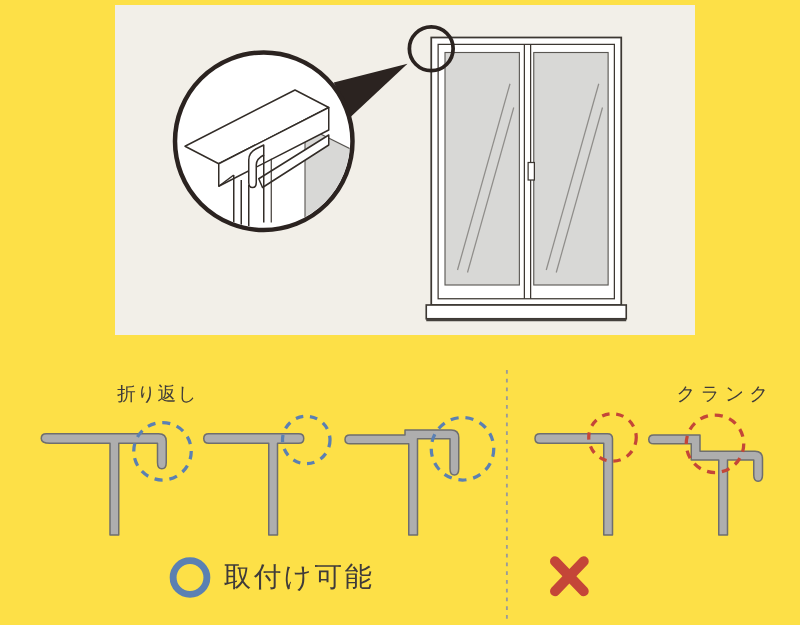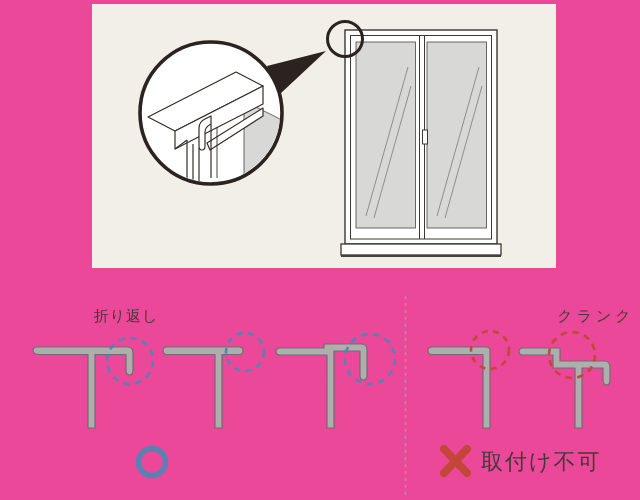--- a/index.html
+++ b/index.html
@@ -1,18 +1,18 @@
 <!DOCTYPE html>
 <html style="--panel-beige: #f2efe8; --line-dark: #2b2320; --glass-gray: #d8d8d6; --profile-gray: #aeaeae; --profile-outline: #6e6e6e; --ok-blue: #5b80b2; --ng-red: #c44638; --text: #3f3b3a; --divider-gray: #9a9a9a;"><head>
 <meta charset="utf-8">
 <style>
   html,body{margin:0;padding:0;background:#ffffff;}
   .stage{
     position:relative;width:640px;height:500px;overflow:hidden;
-    background:#ec4899;
+    background:#fde047;
     font-family:"Liberation Sans","DejaVu Sans",sans-serif;
   }
   .panel{
     position:absolute;left:92px;top:4px;width:464px;height:264px;
     background:var(--panel-beige,#f2efe8);
   }
   .overlay{position:absolute;left:0;top:0;width:640px;height:500px;}
   .tag{
     position:absolute;transform:translateX(-50%);
     color:var(--text,#3f3b3a);font-size:15px;line-height:19px;
@@ -101,17 +101,17 @@
     <circle class="ngring" cx="572" cy="355" r="23" stroke-width="2.6" stroke-dasharray="6.5 5.5"></circle>
 
     <circle cx="152" cy="462" r="13.5" fill="none" stroke="var(--ok-blue,#5b80b2)" stroke-width="5.5"></circle>
     <g stroke="var(--ng-red,#c44638)" stroke-width="8" stroke-linecap="round">
       <line x1="444" y1="449" x2="467" y2="473"></line>
       <line x1="467" y1="449" x2="444" y2="473"></line>
     </g>
   </svg>
 
   <div class="tag" style="left:126px;top:306px">折り返し</div>
-  <div class="tag wide" style="left:596px;top:306px">クランク</div>
+  <div class="tag wide" style="left:580px;top:306px">クランク</div>
 
-  <div class="legend-text" style="left:481px;top:449px">取付け不可</div>
+  <div class="legend-text" style="left:179px;top:449px">取付け可能</div>
 
 </div>
 
 </body></html>

